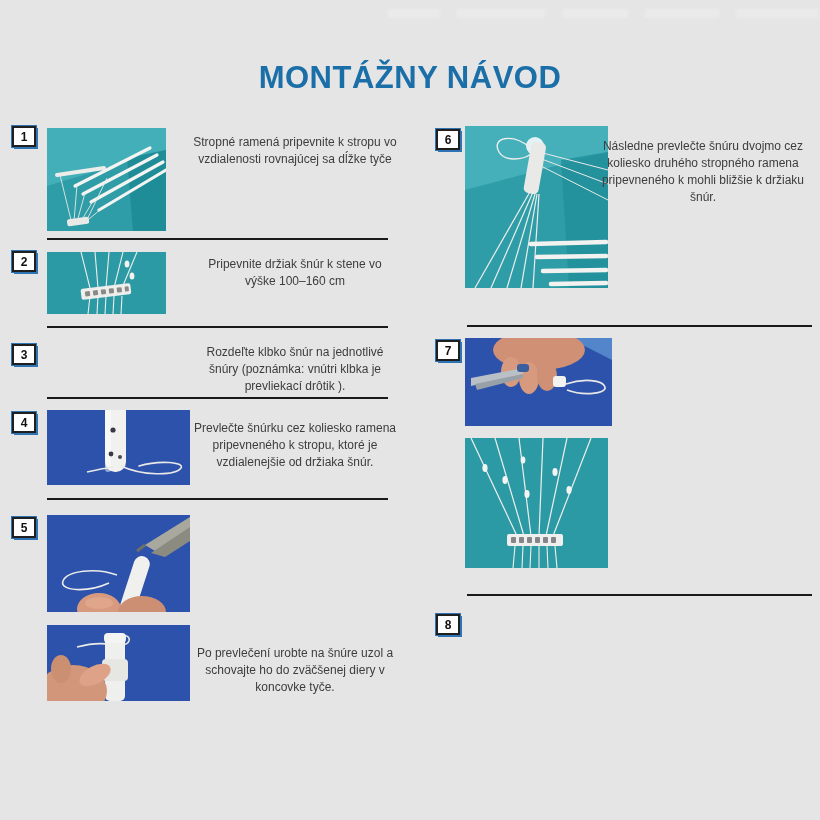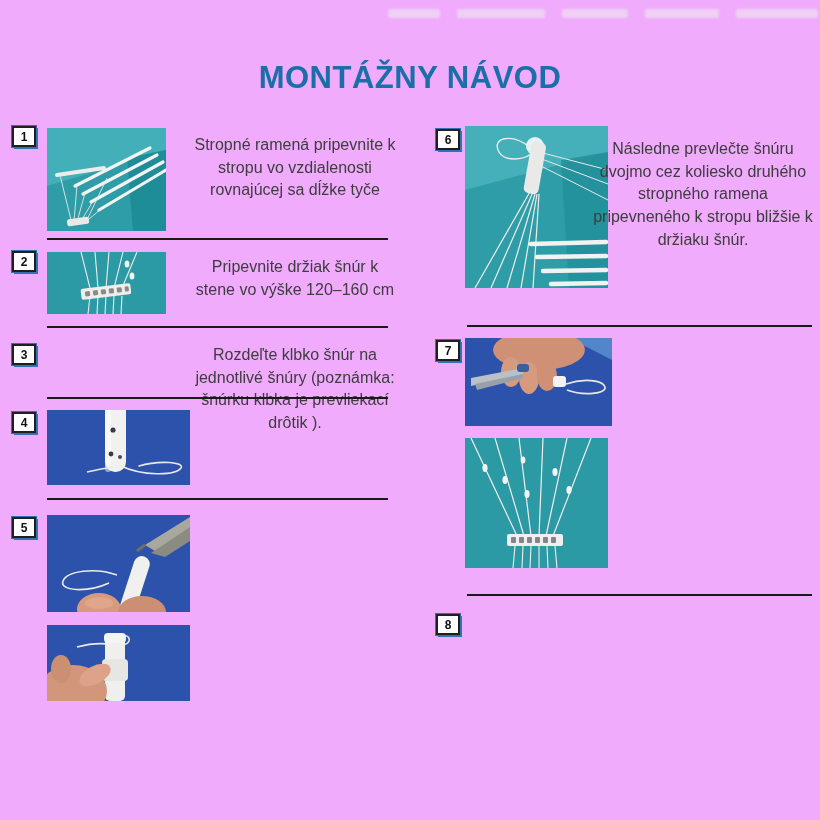--- a/index.html
+++ b/index.html
@@ -1,28 +1,28 @@
 <!DOCTYPE html>
 <html><head>
 <meta charset="utf-8">
 <style>
   html,body{margin:0;padding:0;background:#ffffff;}
-  .page{position:relative;width:820px;height:820px;background:#f0abfc;overflow:hidden;
+  .page{position:relative;width:820px;height:820px;background:#e5e5e5;overflow:hidden;
         font-family:"Liberation Sans", sans-serif;}
   .title{position:absolute;left:0;top:60px;width:100%;margin:0;text-align:center;
          font-size:31px;font-weight:700;letter-spacing:0.5px;color:#1a6fa9;}
   .watermark{position:absolute;left:388px;top:9px;display:flex;gap:17px;opacity:0.55;filter:blur(1px);}
   .watermark span{display:block;height:9px;background:#efefef;border-radius:2px;}
   .numbox{position:absolute;width:20px;height:17px;background:#ffffff;
           border:2px solid #1f1f1f;outline:1px solid #2e74b5;box-shadow:2px 2px 0 #2e74b5;
           display:flex;align-items:center;justify-content:center;
           font-size:12px;font-weight:700;color:#101010;}
   .photo{position:absolute;margin:0;padding:0;line-height:0;}
   .photo svg{display:block;}
-  .txt{position:absolute;margin:0;text-align:center;font-size:16px;line-height:1.42;color:#3d3d3d;}
+  .txt{position:absolute;margin:0;text-align:center;font-size:12px;line-height:1.42;color:#3d3d3d;}
   .txt-l{left:193px;width:204px;}
   .txt-r{left:590px;width:226px;}
   .divider{position:absolute;height:2px;background:#1a1a1a;}
 </style>
 </head>
 <body>
 
 <div class="page">
 
   <div class="watermark">
@@ -85,40 +85,41 @@
           <rect x="38" y="37" width="5" height="5" rx="1"></rect>
             <rect x="46" y="37" width="5" height="5" rx="1"></rect>
           <rect x="54" y="37" width="5" height="5" rx="1"></rect>
             <rect x="62" y="37" width="5" height="5" rx="1"></rect>
           <rect x="70" y="37" width="5" height="5" rx="1"></rect>
             <rect x="78" y="37" width="4" height="5" rx="1"></rect>
         </g>
       </g>
     </svg>
   </figure>
-  <p class="txt txt-l" style="top:256px">Pripevnite držiak šnúr k stene vo výške 120–160 cm</p>
+  <p class="txt txt-l" style="top:256px">Pripevnite držiak šnúr k stene vo výške 100–160 cm</p>
   <div class="divider" style="left:47px;top:326px;width:341px"></div>
 
   <div class="numbox" style="left:12px;top:344px">3</div>
-  <p class="txt txt-l" style="top:344px">Rozdeľte klbko šnúr na jednotlivé šnúry (poznámka: šnúrku klbka je prevliekací drôtik ).</p>
+  <p class="txt txt-l" style="top:344px">Rozdeľte klbko šnúr na jednotlivé šnúry (poznámka: vnútri klbka je prevliekací drôtik ).</p>
   <div class="divider" style="left:47px;top:397px;width:341px"></div>
 
   <div class="numbox" style="left:12px;top:412px">4</div>
   <figure class="photo" style="left:47px;top:410px">
     <svg width="143" height="75" viewBox="0 0 143 75">
       <rect width="143" height="75" fill="#2d52ab"></rect>
       <rect x="58" y="-14" width="21" height="76" rx="10" fill="#f1f1ef"></rect>
       <rect x="58" y="-14" width="6" height="76" rx="3" fill="#ffffff" opacity="0.5"></rect>
       <circle cx="66" cy="20" r="2.6" fill="#3a3a46"></circle>
       <circle cx="64" cy="44" r="2.4" fill="#3a3a46"></circle>
       <circle cx="73" cy="47" r="2" fill="#4a4a58"></circle>
       <path d="M74,56 C95,66 128,66 134,58 C138,52 112,50 92,56" stroke="#e9e9e7" stroke-width="1.6" fill="none" stroke-linecap="round"></path>
       <path d="M40,62 C50,60 58,58 66,57" stroke="#e9e9e7" stroke-width="1.4" fill="none"></path>
     </svg>
   </figure>
+  <p class="txt txt-l" style="top:420px">Prevlečte šnúrku cez koliesko ramena pripevneného k stropu, ktoré je vzdialenejšie od držiaka šnúr.</p>
   <div class="divider" style="left:47px;top:498px;width:341px"></div>
 
   <div class="numbox" style="left:12px;top:517px">5</div>
   <figure class="photo" style="left:47px;top:515px">
     <svg width="143" height="97" viewBox="0 0 143 97">
       <rect width="143" height="97" fill="#2d52ab"></rect>
       <polygon points="143,2 98,30 108,36 143,16" fill="#a8a89e"></polygon>
       <polygon points="143,12 104,38 118,42 143,26" fill="#8b8b81"></polygon>
       <line x1="98" y1="30" x2="90" y2="36" stroke="#6f6f66" stroke-width="3"></line>
       <path d="M70,60 C48,52 20,56 16,66 C12,76 40,78 62,68" stroke="#ebebe9" stroke-width="1.6" fill="none"></path>
@@ -137,20 +138,21 @@
       <path d="M30,22 C45,18 58,18 66,20" stroke="#ebebe9" stroke-width="1.8" fill="none"></path>
       <path d="M66,14 C74,8 84,10 82,16 C80,21 70,20 68,16" stroke="#e6e6e4" stroke-width="1.6" fill="none"></path>
       <rect x="58" y="10" width="20" height="66" rx="5" fill="#efefed"></rect>
       <rect x="55" y="34" width="26" height="22" rx="4" fill="#e6e6e2"></rect>
       <rect x="57" y="8" width="22" height="10" rx="4" fill="#f4f4f2"></rect>
       <ellipse cx="26" cy="66" rx="34" ry="26" fill="#d2977b"></ellipse>
       <ellipse cx="48" cy="50" rx="17" ry="9" transform="rotate(-28 48 50)" fill="#dda287"></ellipse>
       <ellipse cx="14" cy="44" rx="10" ry="14" fill="#cb8f72"></ellipse>
     </svg>
   </figure>
+  <p class="txt txt-l" style="top:645px">Po prevlečení urobte na šnúre uzol a schovajte ho do zväčšenej diery v koncovke tyče.</p>
 
   <div class="numbox" style="left:436px;top:129px">6</div>
   <figure class="photo" style="left:465px;top:126px">
     <svg width="143" height="162" viewBox="0 0 143 162">
       <rect width="143" height="162" fill="#2f9da7"></rect>
       <polygon points="0,0 143,0 143,26 0,64" fill="#45b0b9"></polygon>
       <polygon points="143,26 143,162 104,162 96,34" fill="#21909b" opacity="0.85"></polygon>
       <circle cx="70" cy="20" r="9" fill="#ffffff" opacity="0.85"></circle>
       <g transform="rotate(10 70 44)">
         <rect x="62" y="16" width="15" height="52" rx="5" fill="#e9e9e7"></rect>
@@ -169,21 +171,21 @@
         <line x1="74" y1="68" x2="68" y2="162"></line>
       </g>
       <g stroke="#f2f2f0" stroke-width="4.5" stroke-linecap="round">
         <line x1="66" y1="118" x2="141" y2="116"></line>
           <line x1="72" y1="131" x2="141" y2="130"></line>
         <line x1="78" y1="145" x2="141" y2="144"></line>
           <line x1="86" y1="158" x2="141" y2="157"></line>
       </g>
     </svg>
   </figure>
-  <p class="txt txt-r" style="top:138px">Následne prevlečte šnúru dvojmo cez koliesko druhého stropného ramena pripevneného k stropu bližšie k držiaku šnúr.</p>
+  <p class="txt txt-r" style="top:138px">Následne prevlečte šnúru dvojmo cez koliesko druhého stropného ramena pripevneného k mohli bližšie k držiaku šnúr.</p>
   <div class="divider" style="left:467px;top:325px;width:345px"></div>
 
   <div class="numbox" style="left:436px;top:340px">7</div>
   <figure class="photo" style="left:465px;top:338px">
     <svg width="147" height="88" viewBox="0 0 147 88">
       <rect width="147" height="88" fill="#2d52ab"></rect>
       <polygon points="104,0 147,0 147,22" fill="#5d92d2" opacity="0.8"></polygon>
       <ellipse cx="74" cy="12" rx="46" ry="20" fill="#cf9075"></ellipse>
       <ellipse cx="46" cy="34" rx="10" ry="15" fill="#d89a7e"></ellipse>
       <ellipse cx="64" cy="40" rx="10" ry="16" fill="#d89a7e"></ellipse>

